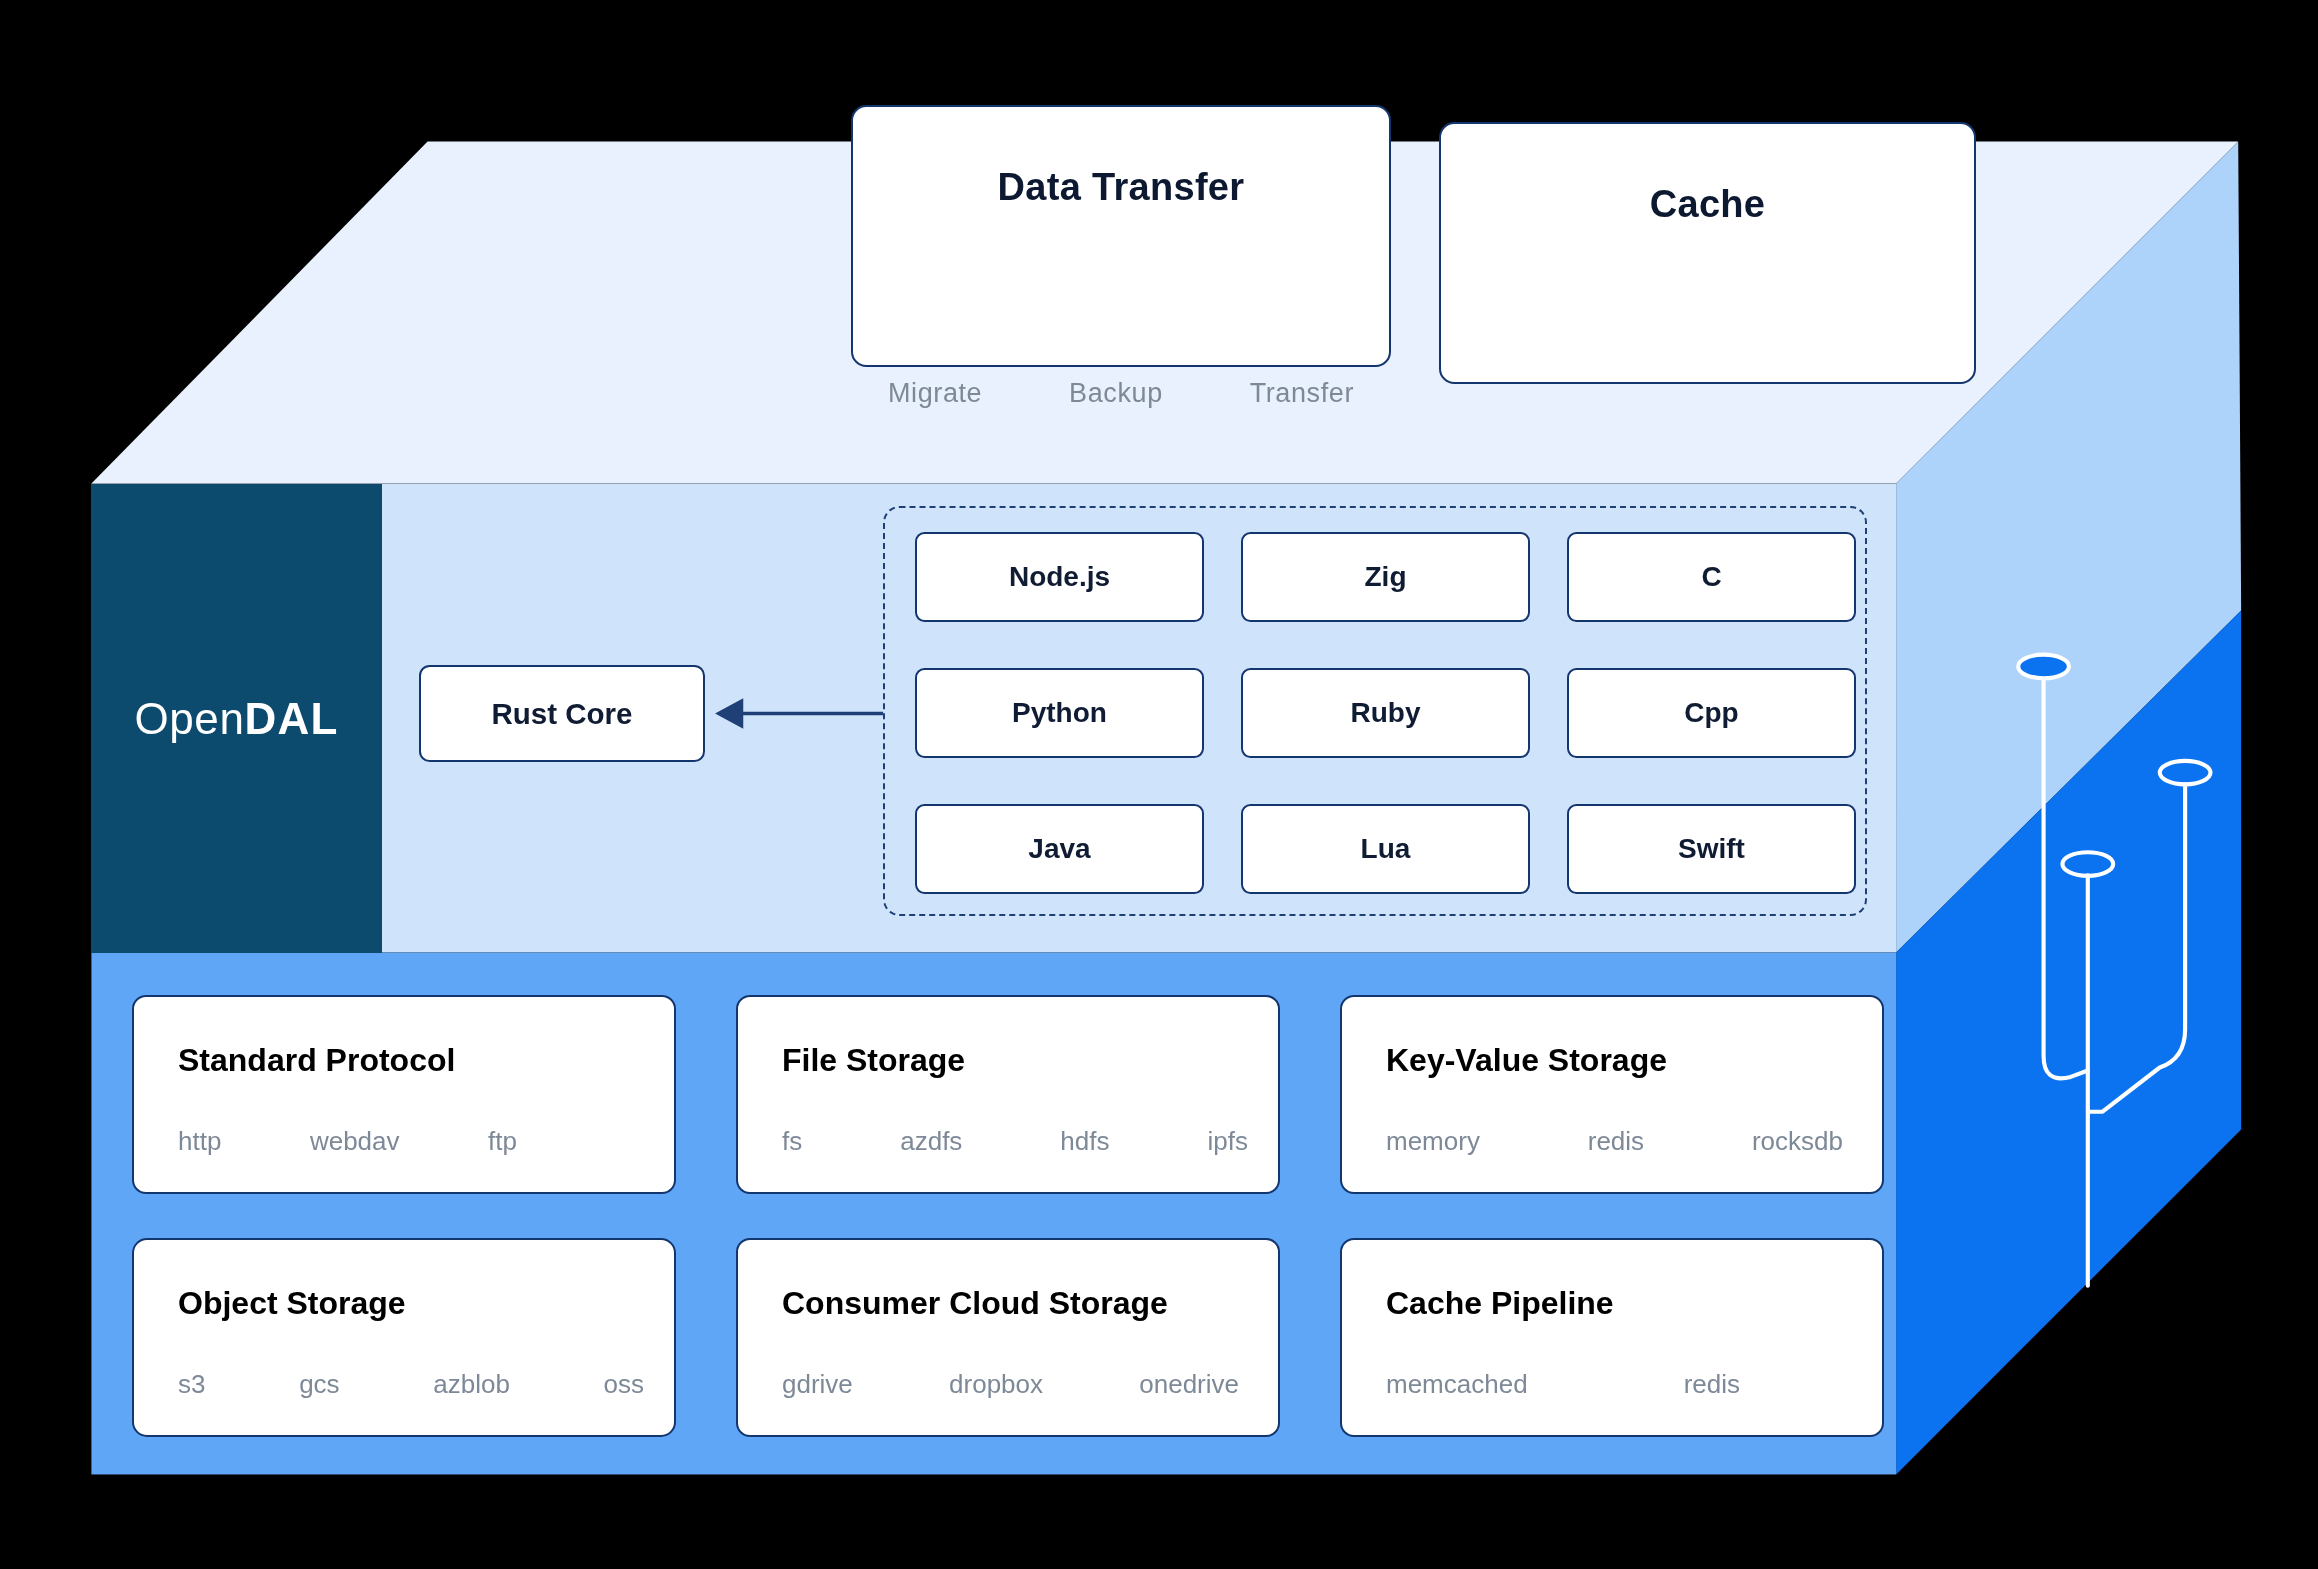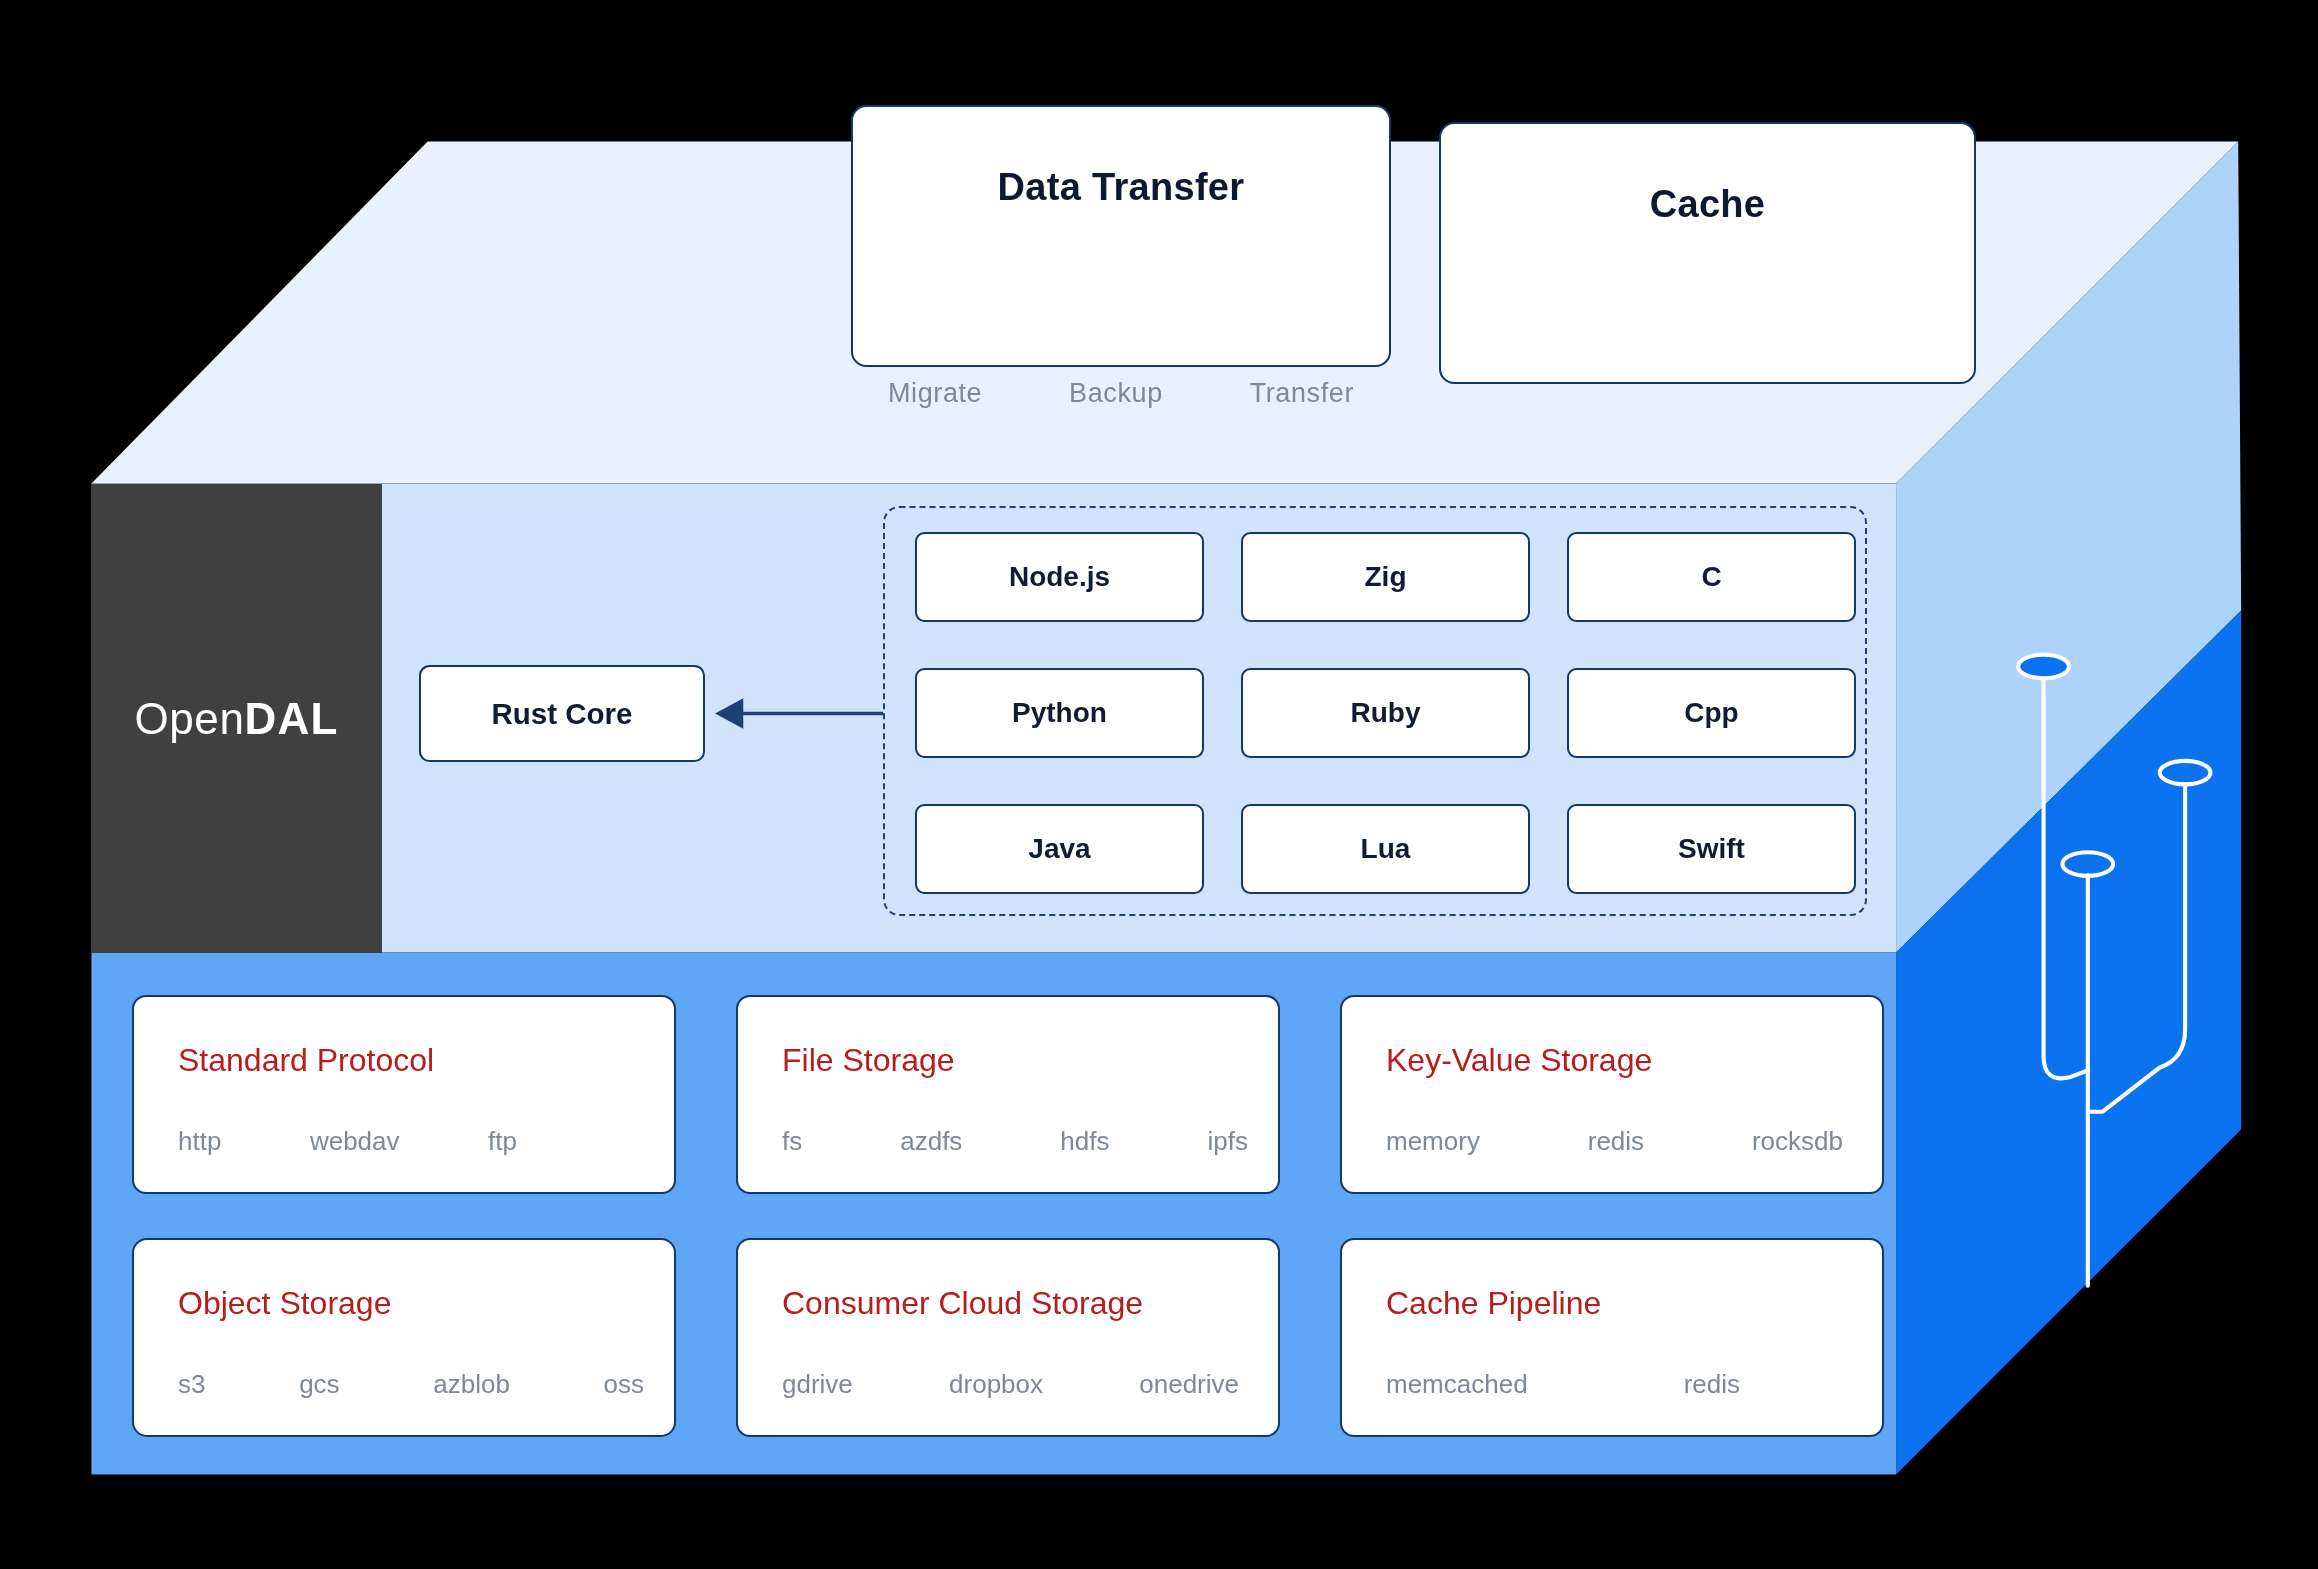--- a/index.html
+++ b/index.html
@@ -8,27 +8,27 @@
   .faces{position:absolute;left:0;top:0;width:2319px;height:1570px;}
 
   
   .card{position:absolute;background:#fff;border:2.9px solid #14366e;border-radius:15.3px;box-sizing:border-box;}
   .top-card{width:540px;height:262px;display:flex;flex-direction:column;align-items:center;}
   .top-card .title{margin-top:59px;font-size:38px;font-weight:700;color:#0d1930;letter-spacing:0.3px;}
   .top-card .items{position:absolute;left:35px;right:35px;top:271px;display:flex;justify-content:space-between;}
   .top-card .items span{font-size:27px;font-weight:500;color:#7e8998;letter-spacing:0.6px;}
 
   .storage-card{width:544px;height:199px;border-radius:14px;}
-  .storage-card .title{position:absolute;left:44px;top:45px;font-size:32px;font-weight:400;color:#b91c1c;}
+  .storage-card .title{position:absolute;left:44px;top:45px;font-size:32px;font-weight:700;color:#000000;}
   .storage-card .items{position:absolute;left:44px;top:129px;display:flex;justify-content:space-between;}
   .storage-card .items span{font-size:26px;font-weight:500;color:#7e8998;}
   .w66{width:354px;} .w72{width:339px;} .w86{width:457px;} .w87{width:466px;}
 
   
-  .logo-box{position:absolute;left:91px;top:484px;width:291px;height:469px;background:#404040;
+  .logo-box{position:absolute;left:91px;top:484px;width:291px;height:469px;background:#0c4a6e;
             display:flex;align-items:center;justify-content:center;}
   .logo-box .logo{color:#fff;font-size:44px;letter-spacing:0.6px;}
   .logo-box .logo .open{font-weight:400;}
   .logo-box .logo .dal{font-weight:800;letter-spacing:1.2px;}
 
   .core-box{position:absolute;left:419px;top:665px;width:286px;height:97px;background:#fff;
             border:2.9px solid #14366e;border-radius:10.6px;box-sizing:border-box;
             display:flex;align-items:center;justify-content:center;}
   .core-box span{font-size:29.5px;font-weight:600;color:#101c33;}
 

